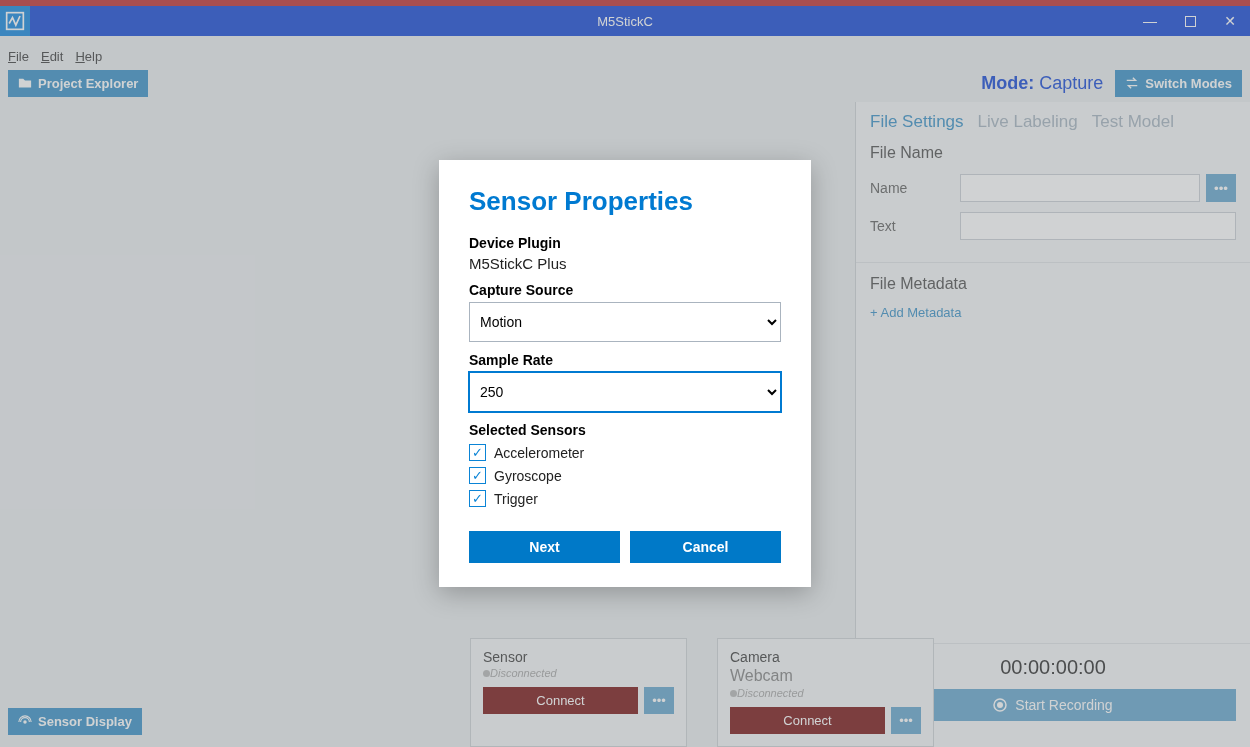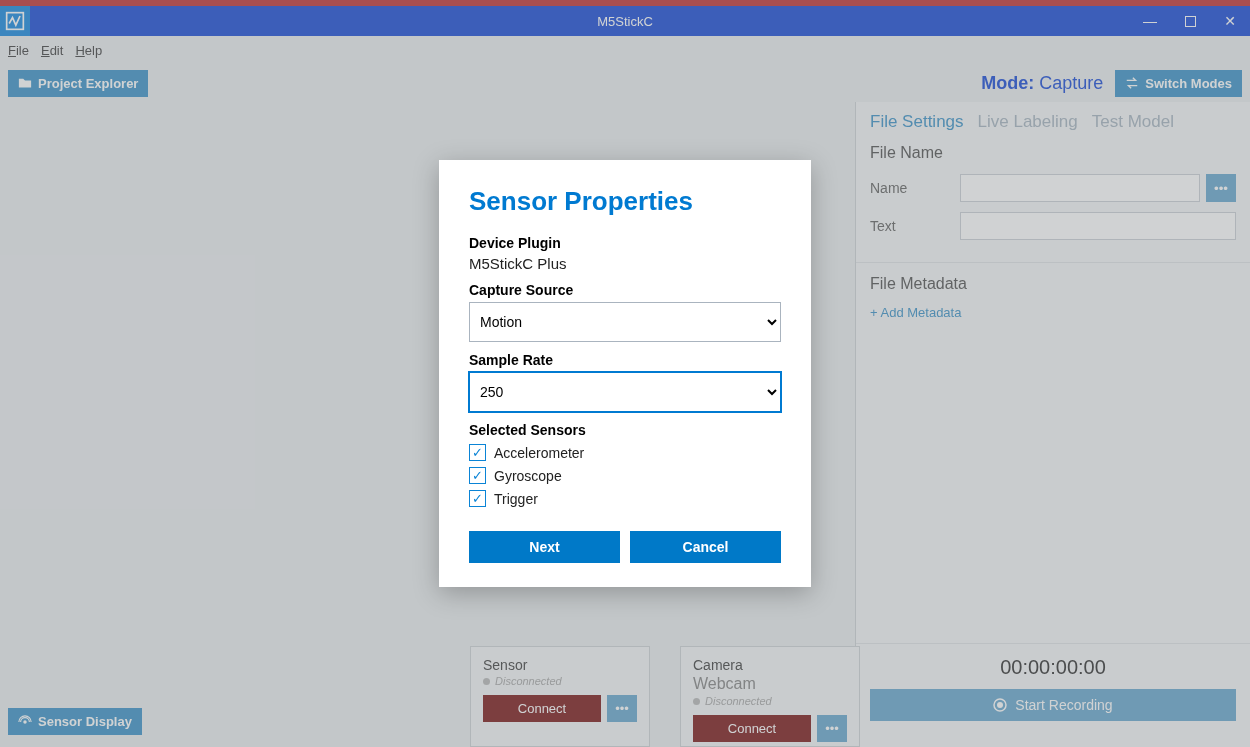--- a/index.html
+++ b/index.html
@@ -10,45 +10,45 @@
 
 
 .titlebar { height: 30px; background: #1d4ed8; display: flex; align-items: center; position: relative; }
 .titlebar .app-icon { width: 30px; height: 30px; background: #1b8be0; display: flex; align-items: center; justify-content: center; }
 .titlebar .app-icon svg { width: 20px; height: 20px; }
 .titlebar .title-text { position: absolute; left: 50%; transform: translateX(-50%); color: #fff; font-size: 13px; }
 .titlebar .win-controls { position: absolute; right: 0; display: flex; }
 .titlebar .win-controls div { width: 40px; height: 30px; display: flex; align-items: center; justify-content: center; color: #fff; font-size: 14px; cursor: pointer; }
 
 
-.menubar { height: 28px; background: #eceef0; display: flex; align-items: center; padding: 0 8px; gap: 12px; font-size: 13px; color: #444; }
+.menubar { height: 28px; background: #eceef0; display: flex; align-items: flex-end; padding: 0 8px; gap: 12px; font-size: 13px; color: #444; }
 .menubar .mitem { cursor: pointer; }
 .menubar .mitem u { text-decoration: underline; }
 
 
 .toolbar { height: 38px; background: #eceef0; display: flex; align-items: center; padding: 0 8px; }
 .btn-blue { background: #3f94c9; color: #fff; border: none; padding: 6px 10px; font-size: 13px; display: inline-flex; align-items: center; gap: 6px; cursor: pointer; font-weight: bold; }
 .toolbar .spacer { flex: 1; }
 .mode-text { font-size: 18px; color: #1d4ed8; margin-right: 12px; }
 .mode-text b { font-weight: 600; }
 
 
 .main { display: flex; height: calc(747px - 6px - 30px - 28px - 38px); }
 .canvas-area { flex: 1; background: #eceef0; position: relative; }
 .right-panel { width: 395px; background: #f5f6f7; border-left: 1px solid #d0d4d8; display: flex; flex-direction: column; }
 
 
 .sensor-display-btn { position: absolute; bottom: 12px; left: 8px; }
 
 
 .status-cards { position: absolute; bottom: 0; left: 470px; display: flex; gap: 30px; }
-.status-card { width: 180px; border: 1px solid #d0d4d8; background: #f5f6f7; padding: 10px 12px 4px; margin-top: 16px; }
+.status-card { width: 217px; border: 1px solid #d0d4d8; background: #f5f6f7; padding: 10px 12px 12px; margin-top: 16px; }
 .status-card .sc-title { font-size: 14px; color: #444; margin-bottom: 2px; }
 .status-card .sc-sub { font-size: 16px; color: #888; margin-bottom: 2px; }
-.status-card .sc-status { font-size: 11px; color: #aaa; font-style: italic; margin-bottom: 8px; display: flex; align-items: center; gap: 5px; }
+.status-card .sc-status { font-size: 11px; color: #aaa; font-style: italic; margin-bottom: 8px; display: flex; align-items: center; }
 .status-card .sc-status .dot { width: 7px; height: 7px; border-radius: 50%; background: #bbb; display: inline-block; }
 .status-card .sc-actions { display: flex; gap: 6px; }
 .status-card .connect-btn { flex: 1; background: #7f1d1d; color: #fff; border: none; padding: 6px 0; font-size: 13px; cursor: pointer; }
 .status-card .more-btn { width: 30px; background: #6aa9cf; color: #fff; border: none; font-size: 13px; cursor: pointer; }
 
 
 .rp-tabs { display: flex; gap: 14px; padding: 10px 14px 8px; font-size: 17px; }
 .rp-tabs .rp-tab { color: #a8b6c2; cursor: pointer; }
 .rp-tabs .rp-tab.active { color: #3f94c9; }
 .rp-section { padding: 12px 14px; border-top: 1px solid #e0e3e6; }

